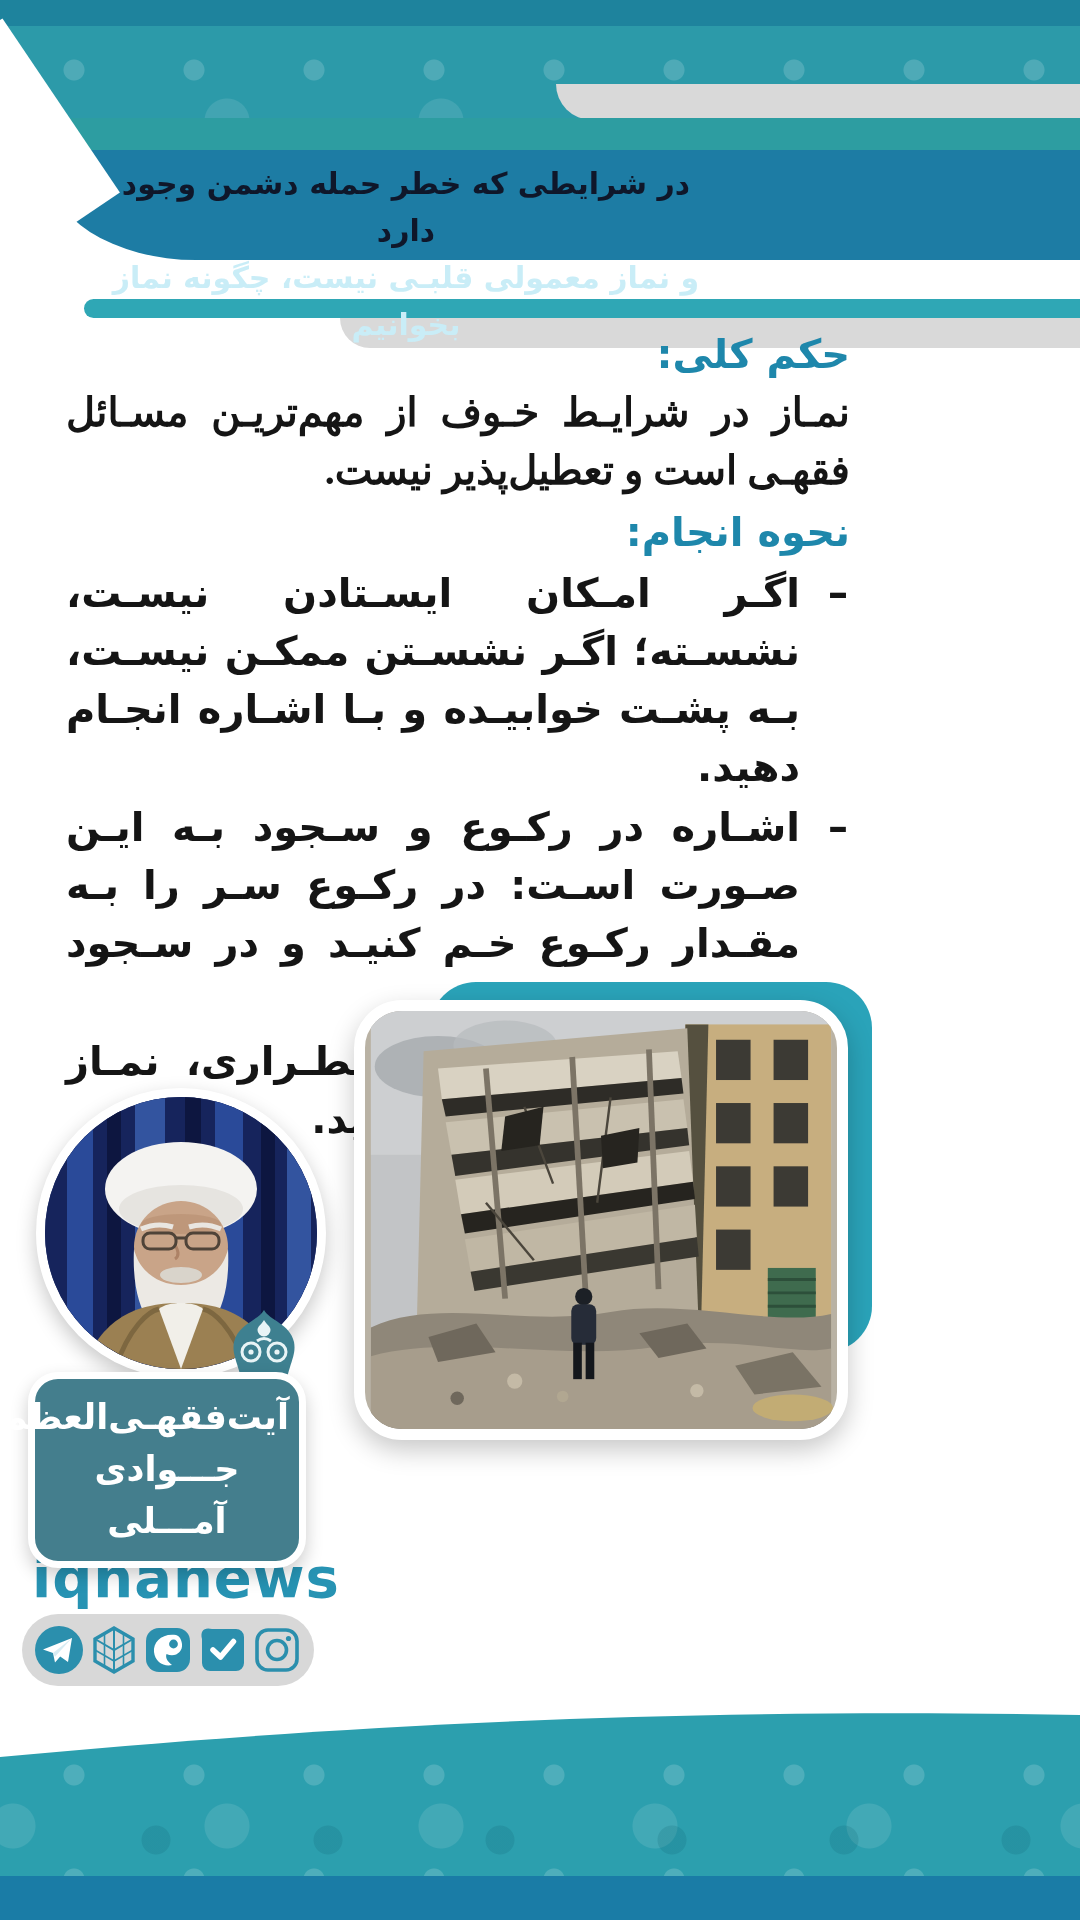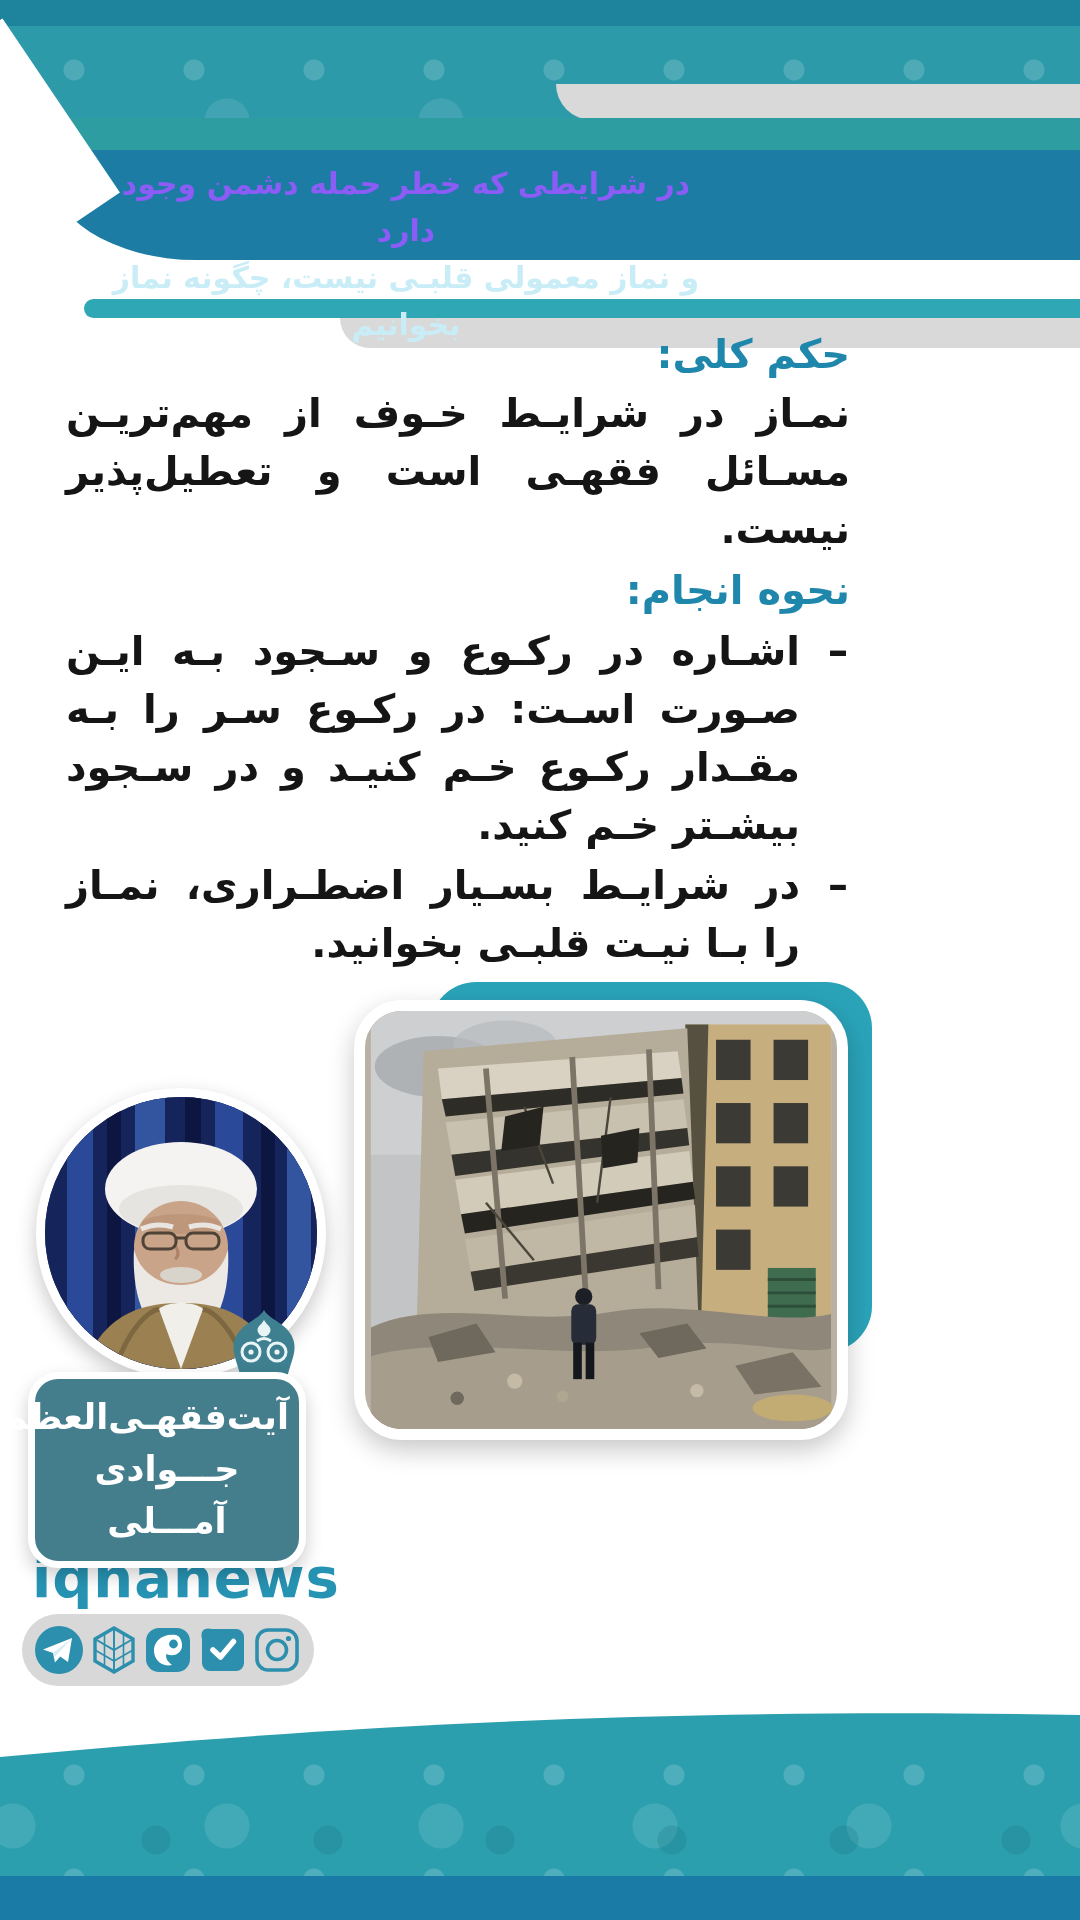--- a/index.html
+++ b/index.html
@@ -18,31 +18,31 @@
   .gray-corner{position:absolute;top:84px;left:556px;right:0;height:36px;background:#d9d9d9;
                border-bottom-left-radius:38px;}
   .mid-strip{position:absolute;top:118px;left:0;right:0;height:34px;background:#2d9da1;}
   
   .banner{position:absolute;top:150px;left:46px;right:0;height:110px;background:#1d7ca4;
           border-bottom-left-radius:150px 96px;}
   .banner-cut{position:absolute;top:62px;left:-140px;width:220px;height:210px;background:#ffffff;
               transform:rotate(-34deg);}
   .banner-text{position:absolute;top:160px;left:96px;width:620px;text-align:center;direction:rtl;
                font-weight:bold;font-size:30px;line-height:47px;z-index:2;}
-  .banner-text .l1{color:#8b5cf6;}
+  .banner-text .l1{color:#0f172a;}
   .banner-text .l2{color:#c9edf7;}
   .ribbon-teal{position:absolute;top:299px;left:84px;right:0;height:19px;background:#2fa7b5;
                border-top-left-radius:12px;border-bottom-left-radius:12px;}
   .ribbon-gray{position:absolute;top:318px;left:340px;right:0;height:30px;background:#d9d9d9;
                border-bottom-left-radius:32px;}
   
   .content{position:absolute;top:324px;left:66px;right:230px;direction:rtl;text-align:justify;
            color:#151515;font-weight:bold;font-size:40px;line-height:58px;}
   .content h2{margin:0;font-size:40px;line-height:60px;color:#1e87ab;font-weight:bold;text-align:right;}
-  .content p{margin:0 0 2px 0;}
+  .content p{margin:0 0 2px 0;font-family:Liberation Serif, serif;}
   .bullet{position:relative;padding-right:50px;margin:0 0 2px 0;}
   .b-mark{position:absolute;right:2px;top:0;}
   
   .avatar{position:absolute;left:36px;top:1088px;width:272px;height:272px;border-radius:50%;
           border:9px solid #ffffff;box-shadow:0 8px 20px rgba(0,0,0,.22);overflow:hidden;
           background:#1c2f6d;z-index:3;}
   .dome{position:absolute;left:212px;top:1308px;width:104px;height:92px;z-index:4;}
   .badge{position:absolute;left:28px;top:1372px;width:244px;background:#447e8d;border:7px solid #ffffff;
          border-radius:30px;box-shadow:0 8px 18px rgba(0,0,0,.2);z-index:5;text-align:center;
          color:#ffffff;font-weight:bold;font-size:35px;line-height:52px;direction:rtl;
@@ -88,20 +88,21 @@
   <div class="content">
     <h2>حکم کلی:</h2>
     <p>نمـاز در شرایـط خـوف از مهم‌تریـن مسـائل فقهـی است و تعطیل‌پذیر نیست.</p>
     <h2>نحوه انجام:</h2>
     <div>
       <div class="bullet">
         <span class="b-mark">–</span>
       </div>
     <div class="bullet">
         <span class="b-mark">–</span>
+        <span class="b-text">اگـر امـکان ایسـتادن نیسـت، نشسـته؛ اگـر نشسـتن ممکـن نیسـت، بـه پشـت خوابیـده و بـا اشـاره انجـام دهید.</span>
       </div>
         <div class="bullet">
         <span class="b-mark">–</span>
         <span class="b-text">اشـاره در رکـوع و سـجود بـه ایـن صـورت اسـت: در رکـوع سـر را بـه مقـدار رکـوع خـم کنیـد و در سـجود بیشـتر خـم کنید.</span>
       </div>
         <div class="bullet">
         <span class="b-mark">–</span>
         <span class="b-text">در شرایـط بسـیار اضطـراری، نمـاز را بـا نیـت قلبـی بخوانید.</span>
       </div>
       </div>

